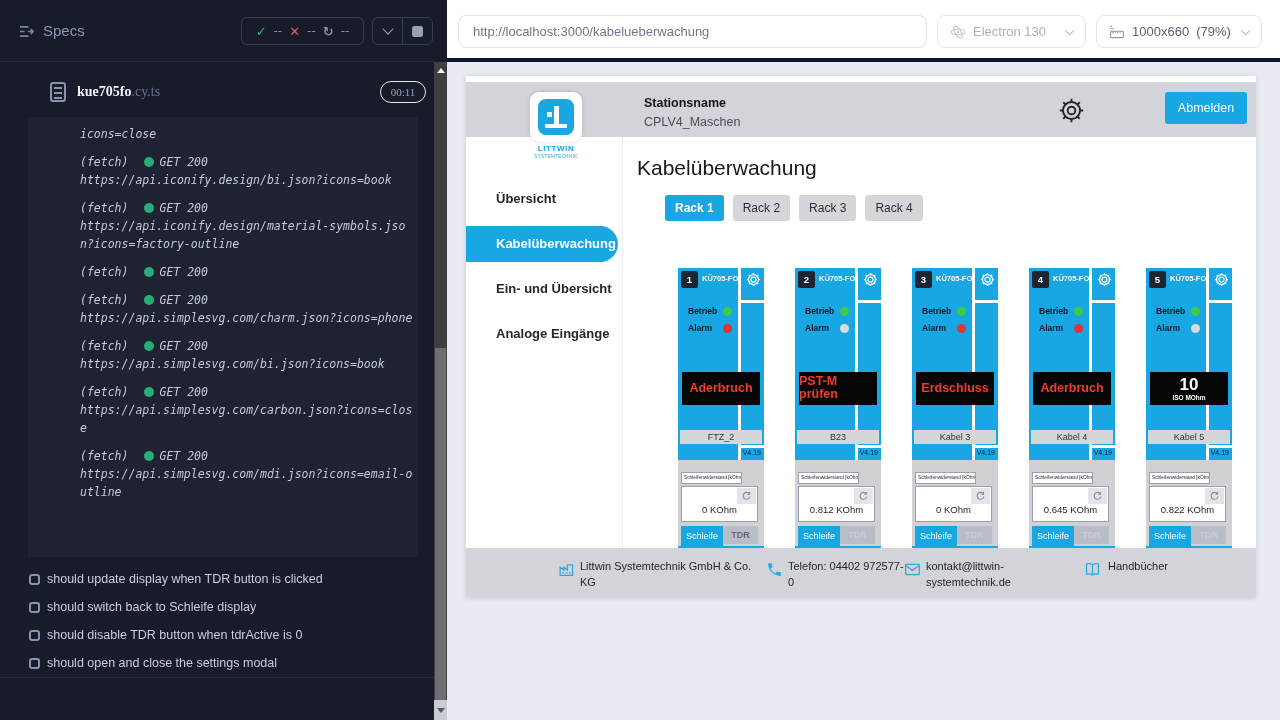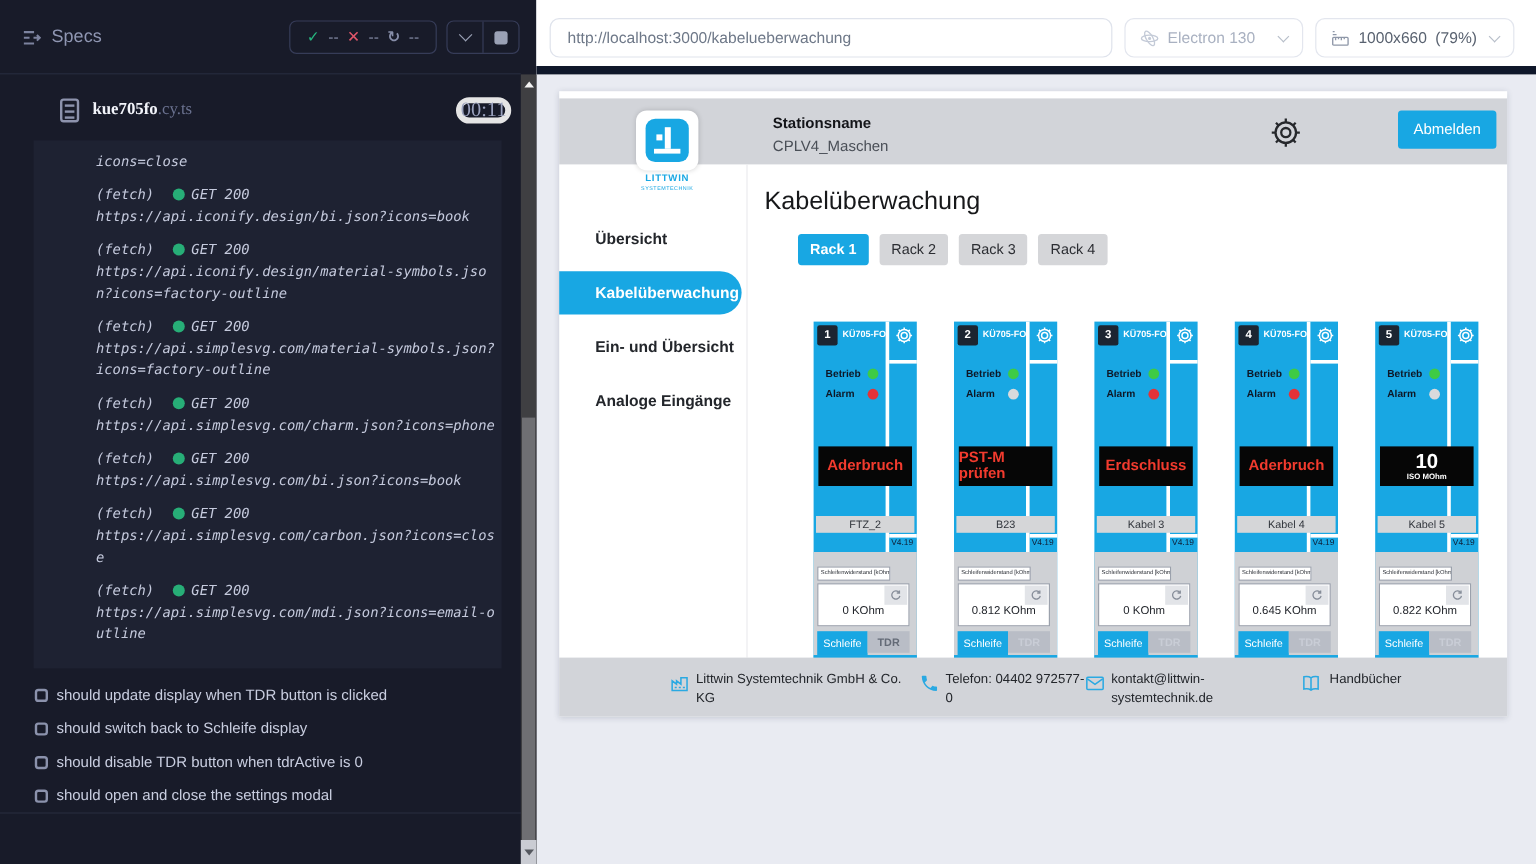--- a/index.html
+++ b/index.html
@@ -22,42 +22,42 @@
   .chev-cell { width:30px; display:flex; align-items:center; justify-content:center; border-right:1px solid #363c58; }
   .chev { width:8px; height:8px; border-right:1.6px solid #9aa1b5; border-bottom:1.6px solid #9aa1b5; transform:rotate(45deg); margin-top:-4px; }
   .stop-cell { flex:1; display:flex; align-items:center; justify-content:center; }
   .stop-sq { width:11px; height:11px; background:#9aa1b5; border-radius:2.5px; }
   .hdivider { position:absolute; left:0; width:434px; height:1px; background:#262b3d; }
   .spec-row { position:absolute; left:0; top:62px; width:434px; height:44px;font-family:Liberation Serif, serif; }
   .spec-icon { position:absolute; left:50px; top:20px; width:16px; height:20px; border:2px solid #8d93ad; border-radius:3px; }
   .spec-icon i { display:block; height:2px; background:#8d93ad; margin:3px 2px 0 2px; }
   .spec-name { position:absolute; left:77px; top:22px; font-size:14px; font-weight:bold; color:#f2f4fa; }
   .spec-ext { font-weight:normal; color:#6b7290; }
-  .spec-timer { position:absolute; left:380px; top:19px; width:46px; height:22px; border:5px solid #e5e5e5; border-radius:11px;
-                color:#9aa1bd; font-size:17px; display:flex; align-items:center; justify-content:center; }
+  .spec-timer { position:absolute; left:380px; top:19px; width:46px; height:22px; border:1px solid #e5e5e5; border-radius:11px;
+                color:#9aa1bd; font-size:11px; display:flex; align-items:center; justify-content:center; }
   .log-block { position:absolute; left:28px; top:117px; width:390px; height:440px; background:#1e2232; overflow:hidden;
                padding:8px 0 0 52px; display:flex; flex-direction:column; gap:10px;
                font-family:"DejaVu Sans Mono", monospace; font-style:italic; font-size:11.5px; line-height:18px; color:#c5cadd; }
   .log-url { width:338px; word-break:break-all; }
   .log-dot { display:inline-block; width:10px; height:10px; border-radius:50%; background:#27ae77; margin:0 5px 0 16px; vertical-align:-1px; }
   .tests { position:absolute; left:0; top:565px; width:434px; }
   .test-item { height:28px; display:flex; align-items:center; }
   .test-box-icon { width:11px; height:11px; border:2px solid #8b92ac; border-radius:3px; margin-left:29px; }
   .test-label { margin-left:7px; font-size:12.5px; color:#c9cee0; }
 
   
   .vscroll { position:absolute; left:434px; top:62px; width:13px; height:658px; background:#3f3f42; }
   .vscroll .up { position:absolute; top:0; left:0; width:13px; height:16px; display:flex; align-items:center; justify-content:center; }
   .arr-up { width:0; height:0; border-left:4px solid transparent; border-right:4px solid transparent; border-bottom:5px solid #f2f2f2; }
   .vscroll .thumb { position:absolute; top:286px; left:1px; width:11px; height:414px; background:#6f6f73; }
   .vscroll .down { position:absolute; bottom:0; left:0; width:13px; height:20px; background:#caccd3; display:flex; align-items:center; justify-content:center; }
   .arr-down { width:0; height:0; border-left:4px solid transparent; border-right:4px solid transparent; border-top:5px solid #55585f; }
 
   
-  .topbar { position:absolute; left:447px; top:0; width:833px; height:62px; background:#fff; border-bottom:7px solid #0f172a; }
+  .topbar { position:absolute; left:447px; top:0; width:833px; height:62px; background:#fff; border-bottom:4px solid #0f172a; }
   .url-box { position:absolute; left:11px; top:15px; width:469px; height:33px; border:1px solid #dfe3ec; border-radius:8px;
              font-size:13px; color:#6e7888; padding:0 14px; background:#fff; outline:none; font-family:"Liberation Sans", sans-serif; }
   .sel-box { position:absolute; top:15px; height:33px; border:1px solid #e3e6ee; border-radius:8px; display:flex; align-items:center; gap:7px; padding:0 12px; background:#fff; }
   .browser-box { left:490px; width:149px; color:#a9b1c1; font-size:13px; }
   .viewport-box { left:649px; width:166px; color:#596270; font-size:13px; }
   .tb-chev { width:7px; height:7px; border-right:1.5px solid #b7bec9; border-bottom:1.5px solid #b7bec9; transform:rotate(45deg); margin-top:-3px; }
 
   
   .app { position:absolute; left:466px; top:76px; width:790px; height:521px; background:#fff; box-shadow:0 1px 5px rgba(40,50,80,.18); }
   .app-header { position:absolute; left:0; top:6px; width:790px; height:55px; background:#d2d4d9; }
@@ -174,21 +174,20 @@
     <div class="log-url">https://api.iconify.design/bi.json?icons=book</div>
   </div>
 
   <div class="log-entry">
     <div class="log-line1"><span>(fetch)</span><span class="log-dot"></span><span>GET 200</span></div>
     <div class="log-url">https://api.iconify.design/material-symbols.json?icons=factory-outline</div>
   </div>
 
   <div class="log-entry">
     <div class="log-line1"><span>(fetch)</span><span class="log-dot"></span><span>GET 200</span></div>
-    <div class="log-url">https://api.simplesvg.com/material-symbols.json?icons=factory-outline</div>
   </div>
 
   <div class="log-entry">
     <div class="log-line1"><span>(fetch)</span><span class="log-dot"></span><span>GET 200</span></div>
     <div class="log-url">https://api.simplesvg.com/charm.json?icons=phone</div>
   </div>
 
   <div class="log-entry">
     <div class="log-line1"><span>(fetch)</span><span class="log-dot"></span><span>GET 200</span></div>
     <div class="log-url">https://api.simplesvg.com/bi.json?icons=book</div>

